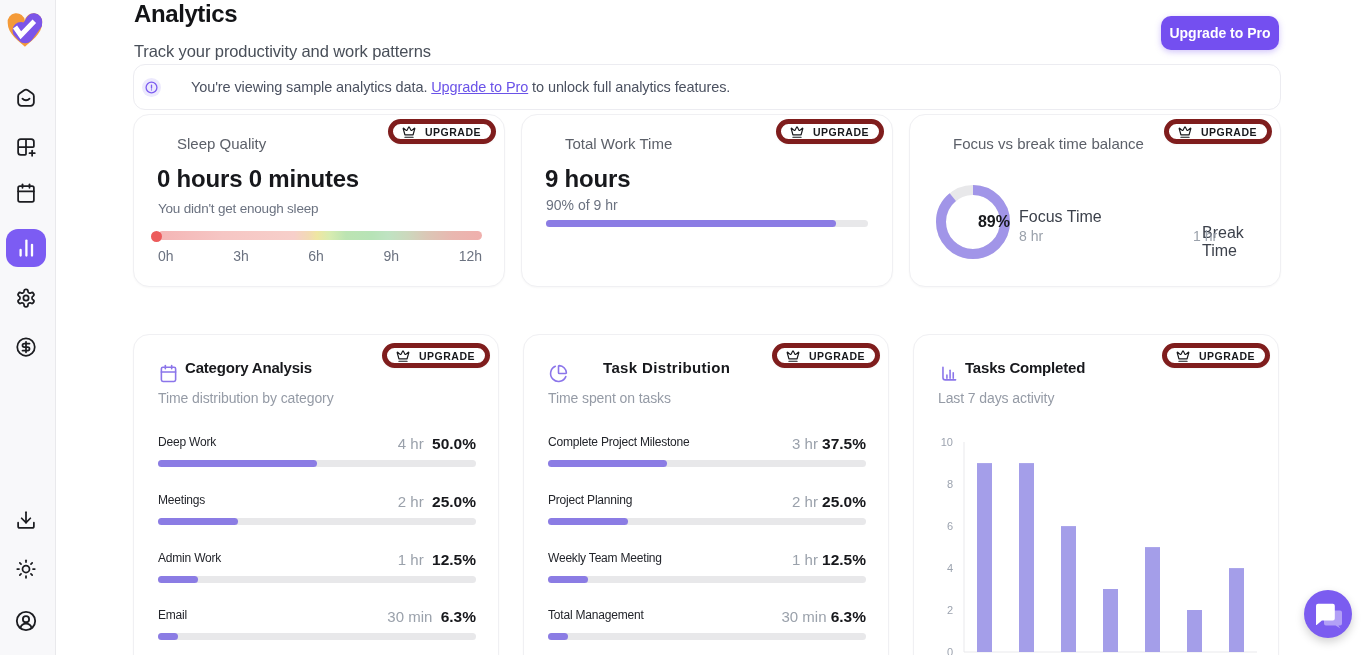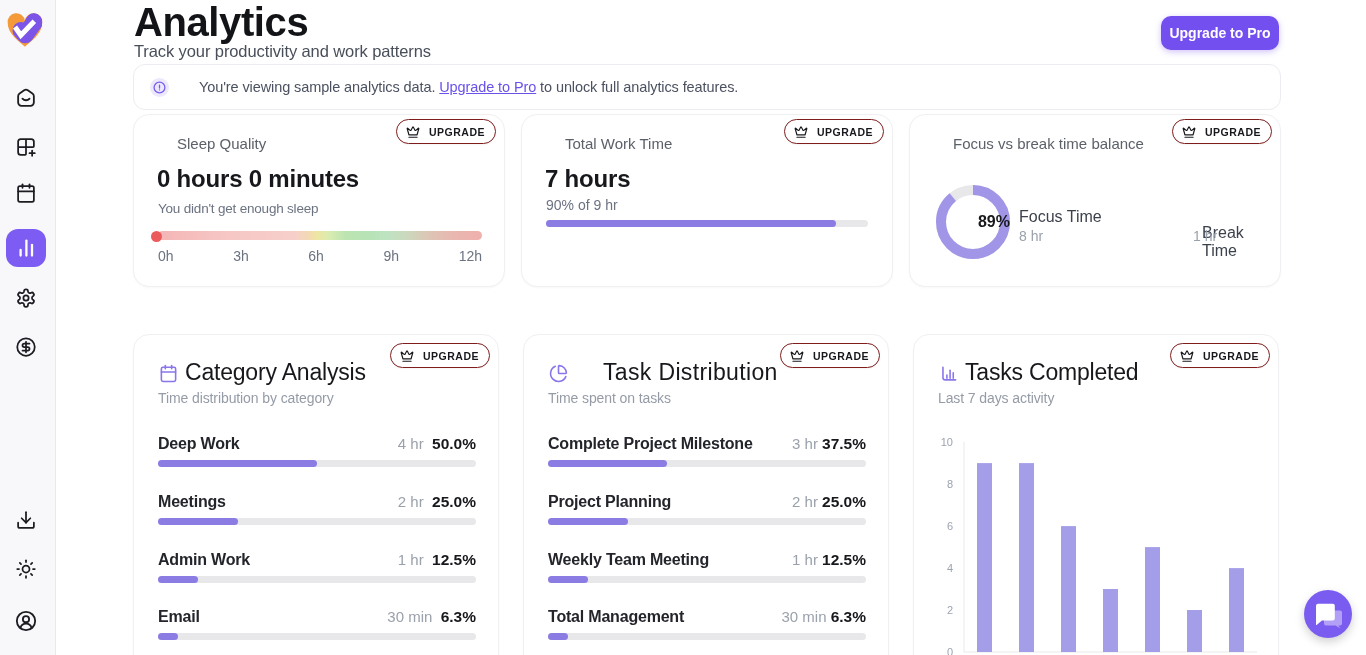--- a/index.html
+++ b/index.html
@@ -4,55 +4,55 @@
 <title>Analytics</title>
 <style>
   * { margin:0; padding:0; box-sizing:border-box; }
   html,body { width:1366px; height:655px; overflow:hidden; }
   body { font-family:"Liberation Sans", sans-serif; background:#ffffff; color:#17181c; position:relative; }
   
   #sidebar { position:absolute; left:0; top:0; width:56px; height:655px; background:#f8f8fa; border-right:1px solid #e9e9ec; z-index:5; }
   .sicon { position:absolute; left:26px; transform:translate(-50%,-50%); color:#1c1d21; }
   #active-tab { position:absolute; left:6px; top:229px; width:40px; height:38px; border-radius:12px; background:#7c5cf3; }
   
-  #h1 { position:absolute; left:134px; top:0px; font-size:40px; font-weight:bold; letter-spacing:-0.4px; color:#131417; }
+  #h1 { position:absolute; left:134px; top:0px; font-size:24px; font-weight:bold; letter-spacing:-0.4px; color:#131417; }
   #h2 { position:absolute; left:134px; top:42px; font-size:16.5px; letter-spacing:-0.1px; color:#494f59; }
   #upbtn { position:absolute; left:1161px; top:16px; width:118px; height:34px; border-radius:10px; background:#744ff0; color:#fff; font-size:14px; font-weight:bold; display:flex; align-items:center; justify-content:center; box-shadow:0 2px 6px rgba(122,87,240,.35); }
   
-  #banner { position:absolute; left:133px; top:64px; width:1148px; height:46px; background:#fff; border:1px solid #ececf1; border-radius:12px; display:flex; align-items:center; padding-left:16px; font-size:14.5px; letter-spacing:-0.1px; color:#4b5160; }
+  #banner { position:absolute; left:133px; top:64px; width:1148px; height:46px; background:#fff; border:1px solid #ececf1; border-radius:12px; display:flex; align-items:center; padding-left:8px; font-size:14.5px; letter-spacing:-0.1px; color:#4b5160; }
   #banner .bicon { width:19px; height:19px; border-radius:50%; background:#ece9fd; display:flex; align-items:center; justify-content:center; margin-right:30px; }
   #banner a { color:#6a52e8; font-weight:500; }
   
   .card { position:absolute; background:#fff; border:1px solid #f0f0f3; border-radius:16px; box-shadow:0 1px 2px rgba(16,18,27,.03); }
-  .pill { position:absolute; top:4px; right:8px; height:25px; padding:0 10px 0 9px; border:1px solid #7f1d1d; border-radius:999px; background:#fff; display:flex; align-items:center; gap:9px; font-size:10.5px; font-weight:bold; letter-spacing:.5px; color:#17181c; box-shadow:0 1px 2px rgba(16,18,27,.04); }
+  .pill { position:absolute; top:4px; right:8px; height:25px; padding:0 10px 0 9px; border:5px solid #7f1d1d; border-radius:999px; background:#fff; display:flex; align-items:center; gap:9px; font-size:10.5px; font-weight:bold; letter-spacing:.5px; color:#17181c; box-shadow:0 1px 2px rgba(16,18,27,.04); }
   .clabel { position:absolute; left:12px; top:20px; font-size:15px; color:#5c6069;margin-left:31px; }
   .bignum { position:absolute; left:23px; top:50px; font-size:24px; font-weight:bold; letter-spacing:-0.2px; color:#17181c; }
   
   #sleepsub { position:absolute; left:24px; top:86px; font-size:13.5px; letter-spacing:-0.2px; color:#6b7280; }
   #grad { position:absolute; left:24px; top:116px; width:324px; height:9px; border-radius:5px;
      background:linear-gradient(90deg,#f4b5b5 0%,#f6c6c4 20%,#f7cfca 42%,#f2dab4 46.5%,#efe6a2 49%,#d8ecb0 53%,#bce4b2 58%,#b7e3b7 66%,#bfe3c2 71%,#ccd8bd 77%,#dbc7b6 83%,#e9b7b0 91%,#f0b0ad 100%); }
   #dot { position:absolute; left:17px; top:116px; width:11px; height:11px; border-radius:50%; background:#ec5b5b; }
   #axisrow { position:absolute; left:24px; top:133px; width:324px; display:flex; justify-content:space-between; font-size:14px; color:#6b7280; }
   
   #pct { position:absolute; left:24px; top:82px; font-size:14px; color:#6b7280; }
   #track2 { position:absolute; left:24px; top:105px; width:322px; height:7px; border-radius:4px; background:#e8e8ea; }
   #fill2 { width:90%; height:7px; border-radius:4px; background:#8b7ce4; }
   #thours { position:absolute; left:24px; top:132px; font-size:14.5px; letter-spacing:-0.1px; color:#6b7280; }
   #thours b { color:#17181c; font-weight:bold; }
   
   .donutwrap { position:absolute; top:70px; width:74px; height:74px; }
   .donutpct { position:absolute; width:100%; text-align:right; top:28px; font-size:16px; font-weight:bold; color:#17181c; }
   .dlabel { position:absolute; top:93px; font-size:16px; color:#3c414b; }
   .dsub { position:absolute; top:112.5px; font-size:14px; color:#9aa1ab; }
   
-  .ctitle { position:absolute; left:51px; top:24px; font-size:23px; font-weight:normal; letter-spacing:-0.2px; color:#17181c; }
+  .ctitle { position:absolute; left:51px; top:24px; font-size:15px; font-weight:bold; letter-spacing:-0.2px; color:#17181c; }
   .cticon { position:absolute; left:25px; top:29px; color:#8b75ea; }
   .csub { position:absolute; left:24px; top:55px; font-size:14px; letter-spacing:-0.1px; color:#959ba6; }
   .prow { position:absolute; left:24px; width:318px; }
-  .prow .lab { position:absolute; left:0; top:0; font-size:16px; letter-spacing:-0.2px; font-weight:700; color:#23252b; }
+  .prow .lab { position:absolute; left:0; top:0; font-size:12px; letter-spacing:-0.2px; font-weight:400; color:#23252b; }
   .prow .val { position:absolute; right:0; top:0; font-size:15.5px; font-weight:bold; color:#17181c; }
   .prow .val span { font-weight:normal; font-size:15px; color:#9aa1ab; }
   .prow .trk { position:absolute; left:0; top:24.5px; width:318px; height:7px; border-radius:4px; background:#e8e8ea; }
   .prow .fil { height:7px; border-radius:4px; background:#8b7ce4; }
   
   #fab { position:absolute; left:1304px; top:590px; width:48px; height:48px; border-radius:50%; background:#7b5cf0; box-shadow:0 4px 10px rgba(0,0,0,.18); display:flex; align-items:center; justify-content:center; }
 </style>
 </head>
 <body>
 
@@ -157,21 +157,21 @@
       <span>12h</span>
     </div>
 </div>
 
 <div class="card" id="c2" style="left:521px; top:114px; width:372px; height:173px;">
   <div class="pill"><svg width="14" height="14" viewBox="0 0 24 24" fill="none" stroke="#17181c" stroke-width="2" stroke-linecap="round" stroke-linejoin="round">
         <path d="M11.56 3.27a.5.5 0 0 1 .88 0l2.95 5.6a1 1 0 0 0 1.52.3l4.27-3.67a.5.5 0 0 1 .8.52l-2.83 10.25a1 1 0 0 1-.96.73H5.81a1 1 0 0 1-.96-.73L2.02 6.02a.5.5 0 0 1 .8-.52l4.27 3.67a1 1 0 0 0 1.52-.3z"></path>
         <path d="M5 21h14"></path>
       </svg>UPGRADE</div>
   <div class="clabel">Total Work Time</div>
-  <div class="bignum">7 hours</div>
+  <div class="bignum">9 hours</div>
   <div id="pct">90% of 9 hr</div>
   <div id="track2">
       <div id="fill2"></div>
     </div>
 </div>
 
 <div class="card" id="c3" style="left:909px; top:114px; width:372px; height:173px;">
   <div class="pill"><svg width="14" height="14" viewBox="0 0 24 24" fill="none" stroke="#17181c" stroke-width="2" stroke-linecap="round" stroke-linejoin="round">
         <path d="M11.56 3.27a.5.5 0 0 1 .88 0l2.95 5.6a1 1 0 0 0 1.52.3l4.27-3.67a.5.5 0 0 1 .8.52l-2.83 10.25a1 1 0 0 1-.96.73H5.81a1 1 0 0 1-.96-.73L2.02 6.02a.5.5 0 0 1 .8-.52l4.27 3.67a1 1 0 0 0 1.52-.3z"></path>
         <path d="M5 21h14"></path>

